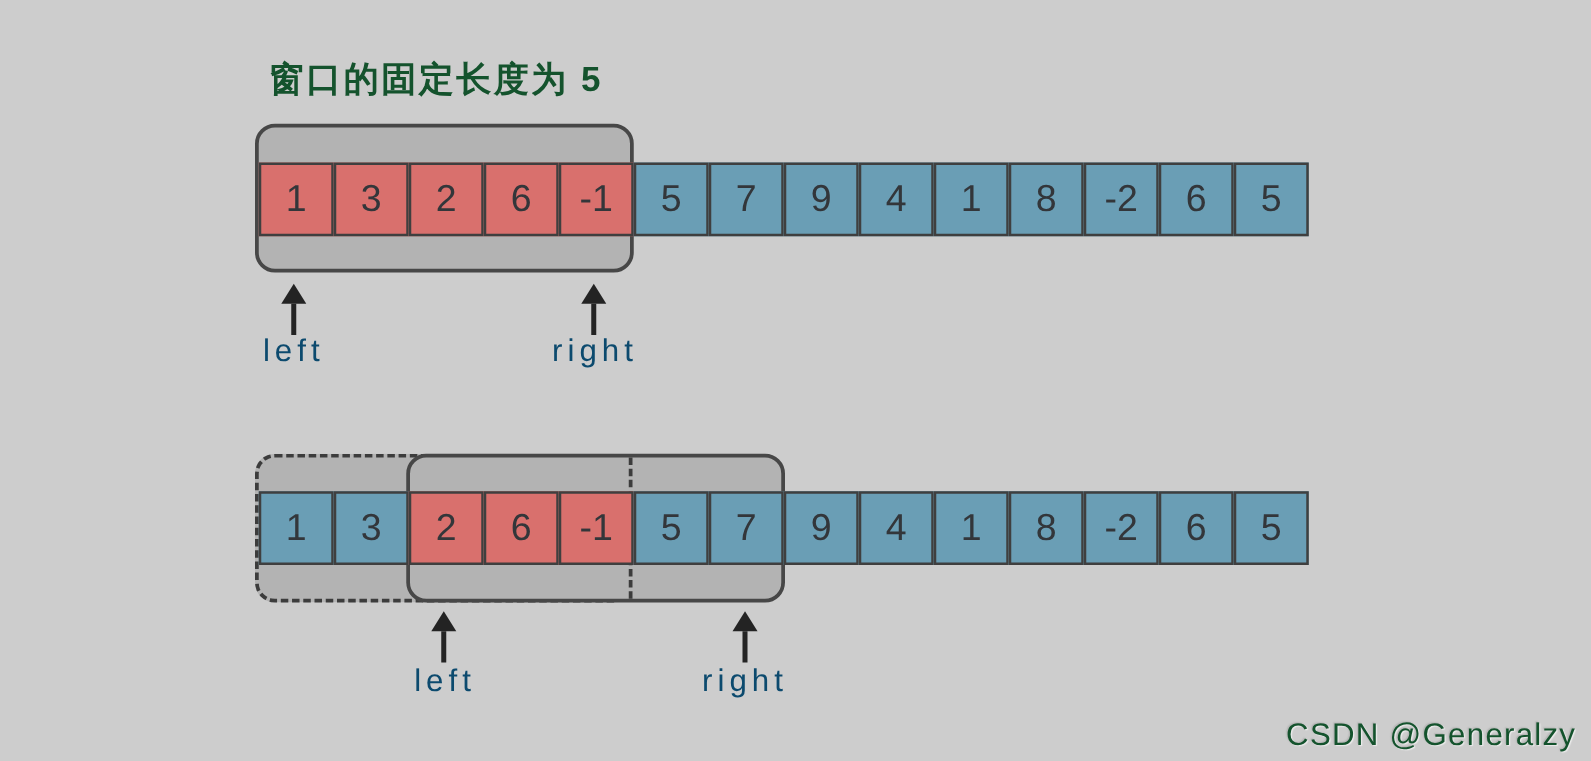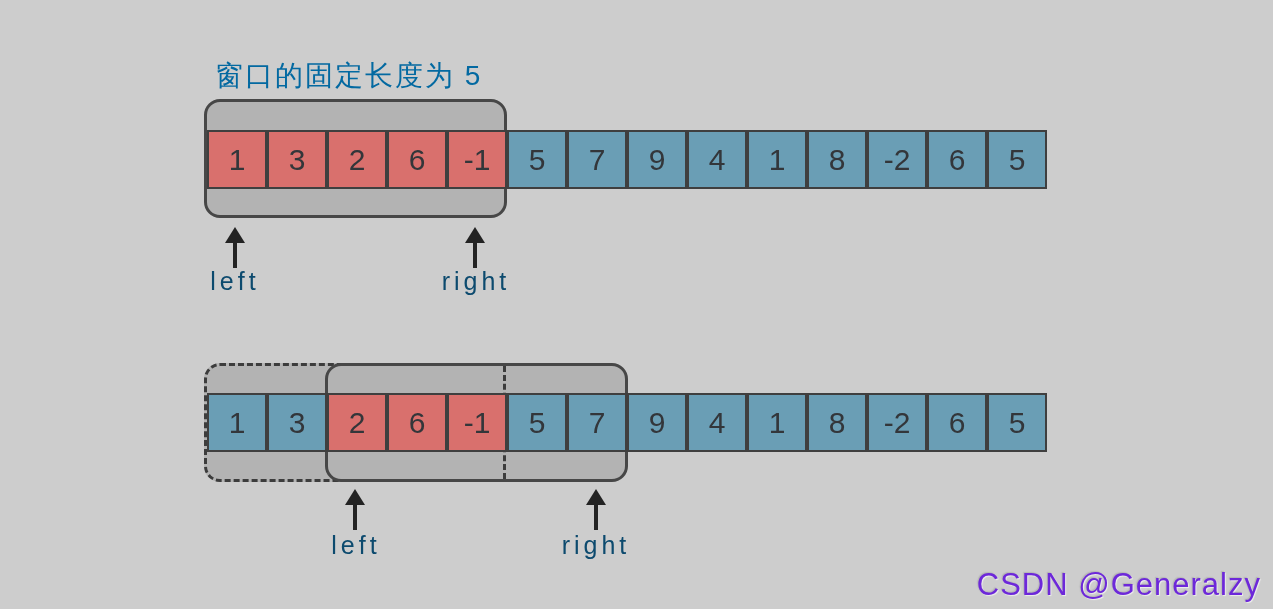--- a/index.html
+++ b/index.html
@@ -10,25 +10,26 @@
   .canvas {
     position: relative;
     width: 1273px;
     height: 609px;
     background: var(--background, #cdcdcd);
     overflow: hidden;
   }
   .title {
     position: absolute;
     left: 215px;
-    top: 57px;
+    top: 45px;
     font-size: 28px;
     letter-spacing: 2px;
-    color: #0369a1;
+    color: #14532d;
     white-space: nowrap;
+    font-weight: bold;
   }
   .window {
     position: absolute;
     width: 303px;
     height: 119px;
     box-sizing: border-box;
     background: var(--window, #b3b3b3);
     border: 3px solid #474747;
     border-radius: 16px;
   }
@@ -81,22 +82,22 @@
     transform: translateX(-50%);
     font-size: 25px;
     letter-spacing: 4px;
     color: #0c4a6e;
     white-space: nowrap;
   }
   .watermark {
     position: absolute;
     right: 12px;
     bottom: 6px;
-    font-size: 31px;
-    color: #6d28d9;
+    font-size: 25px;
+    color: #14532d;
     letter-spacing: 1px;
     text-shadow: 1px 1px 1px rgba(255,255,255,0.65), -1px -1px 1px rgba(110,110,110,0.25);
   }
 </style>
 </head>
 <body>
 
 <div class="canvas">
 
   <div class="title">窗口的固定长度为 5</div>

